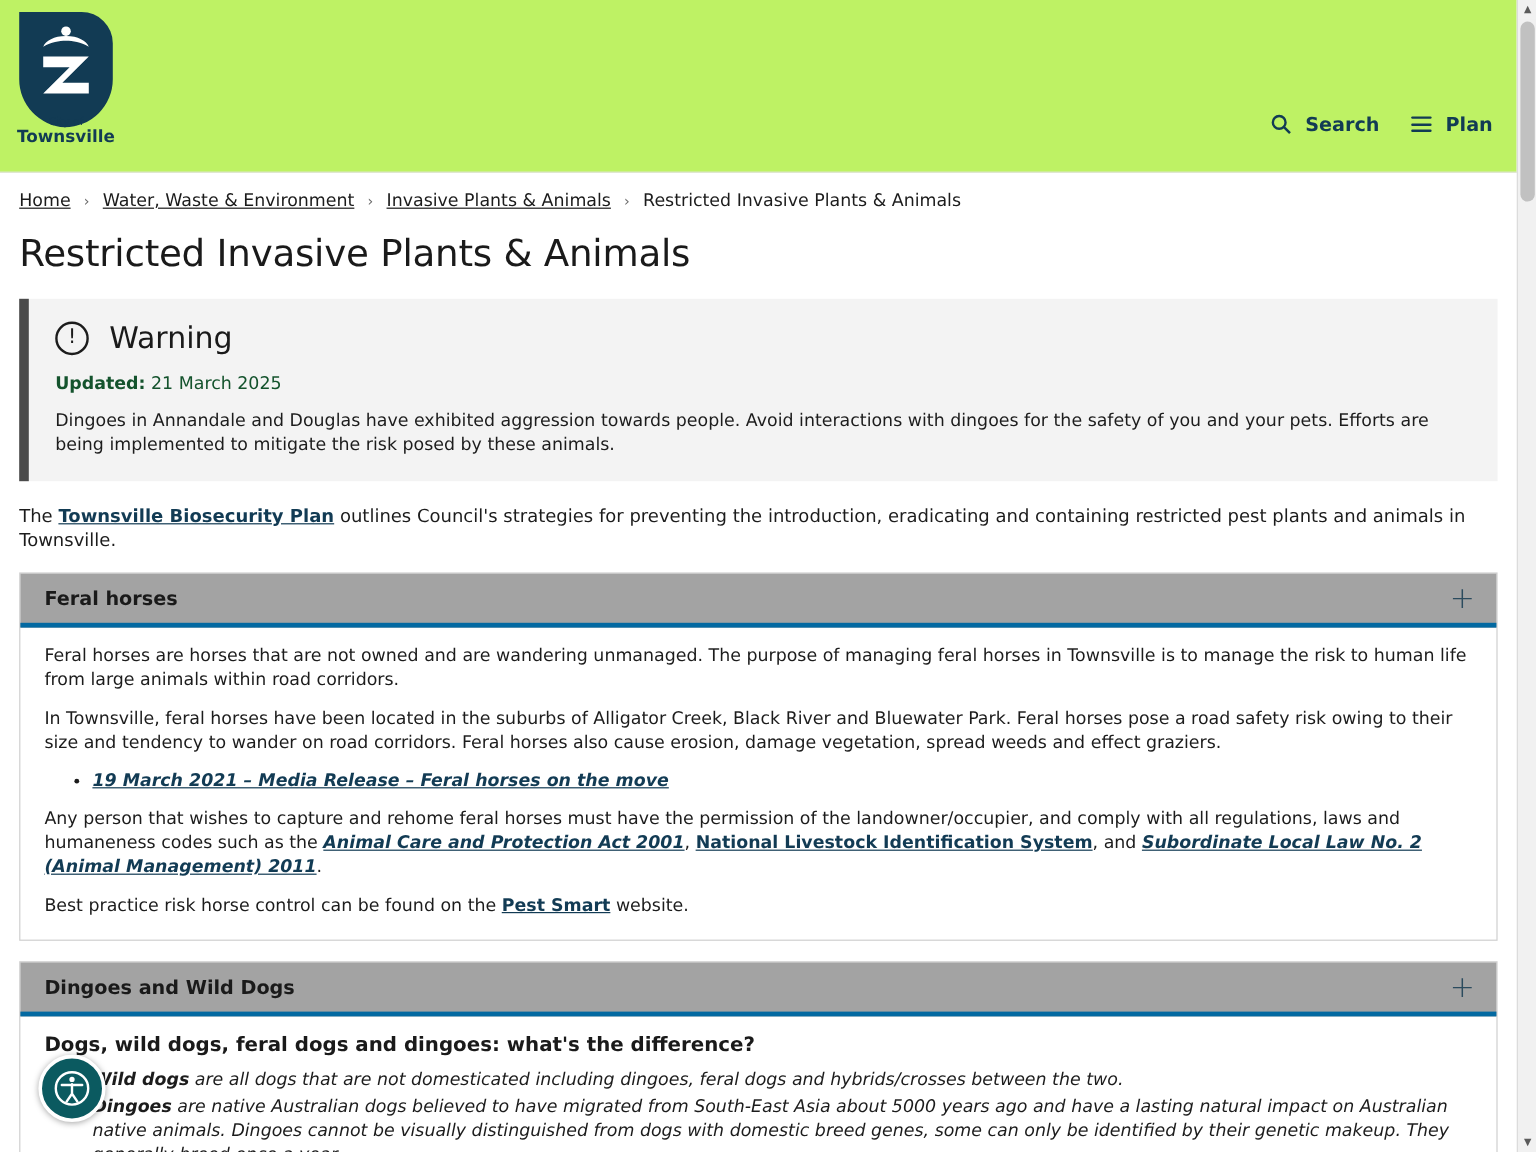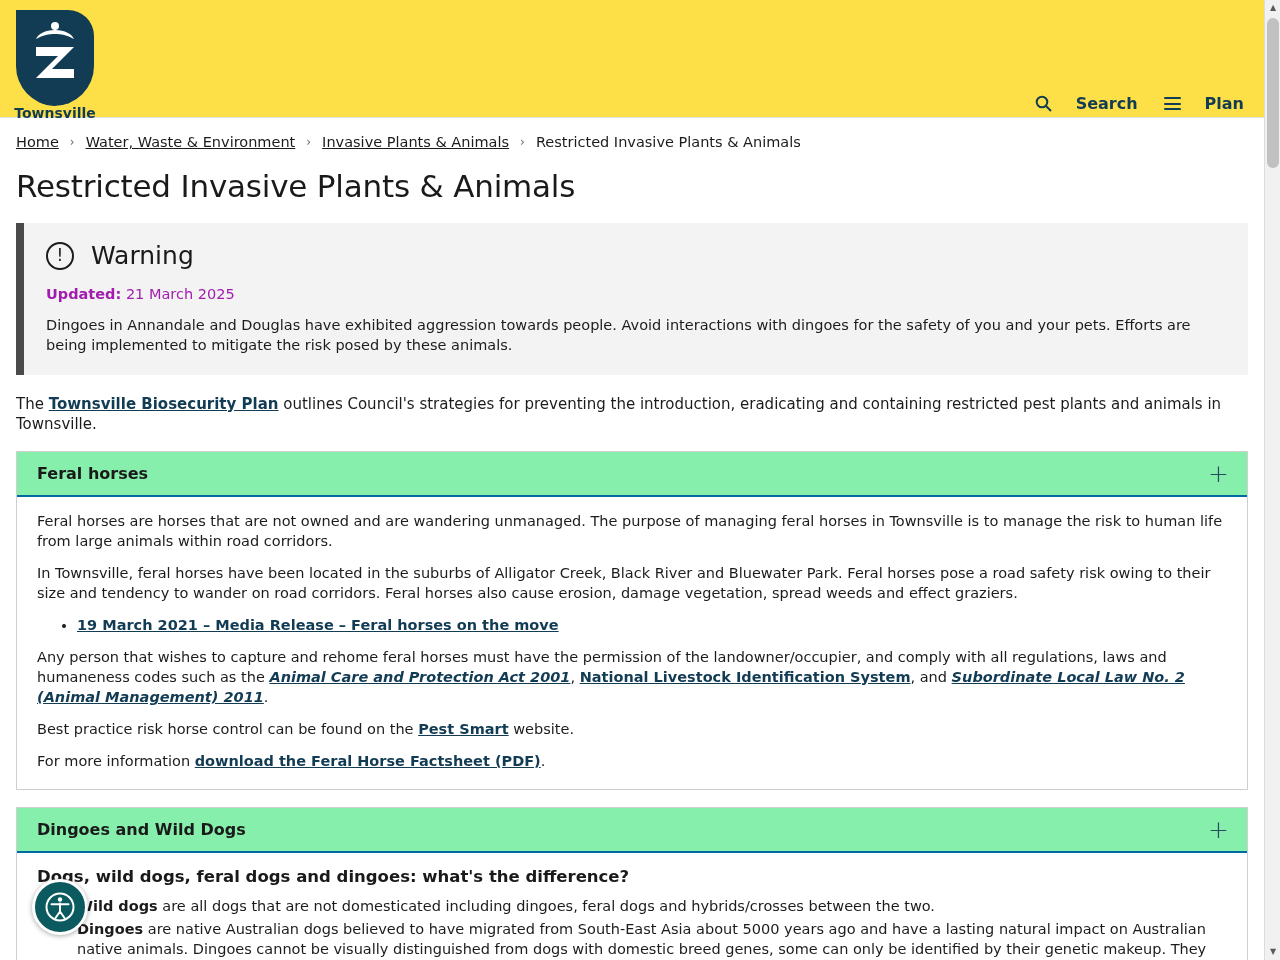--- a/index.html
+++ b/index.html
@@ -31,35 +31,35 @@
 
   .page {
     position: relative;
     width: 1264px; height: 960px;
     overflow: hidden;
   }
 
   
   .site-header {
     position: relative;
-    height: 118px;
-    background: #fde047;
+    height: 144px;
+    background: #bef264;
     border-bottom: 1px solid #e4e4e4;
   }
   .logo {
     position: absolute; left: 14px; top: 8px;
     width: 82px; height: 112px;
     display: block;
   }
   .header-tools {
     position: absolute; right: 20px; top: 94px;
     display: flex; align-items: center; gap: 26px;
   }
   .htool {
-    display: flex; align-items: center; gap: 24px;
+    display: flex; align-items: center; gap: 12px;
     color: #123b54; font-size: 16px; font-weight: bold;
     cursor: pointer;
   }
   .htool svg { display: block; }
   .burger {
     width: 17px; height: 13px;
     display: flex; flex-direction: column; justify-content: space-between;
   }
   .burger i { display: block; height: 2px; background: #123b54; border-radius: 1px; }
 
@@ -104,56 +104,56 @@
   .warn-icon {
     width: 28px; height: 28px; border-radius: 50%;
     border: 2px solid #1c1c1c;
     display: flex; align-items: center; justify-content: center;
     font-size: 17px; color: #1c1c1c; font-weight: normal;
     line-height: 1;
   }
   .warning-title {
     font-size: 25px; color: #1a1a1a; font-weight: normal;
   }
-  .warn-updated { font-size: 14.5px; color: #a21caf; margin-bottom: 13px; }
+  .warn-updated { font-size: 14.5px; color: #14532d; margin-bottom: 13px; }
   .warn-updated b { font-weight: bold; }
   .warn-body { font-size: 14.5px; color: #1c1c1c; line-height: 20px; }
 
   
   .intro {
     padding: 0 16px;
     margin-top: 19px;
     font-size: 15px; color: #1c1c1c; line-height: 20px;
   }
   .intro a { color: #123b54; font-weight: bold; text-decoration: underline; }
 
   
   .accordion {
     margin: 17px 16px 0 16px;
     border: 1px solid #cfcfcf;
   }
   .acc-header {
     height: 45px;
     display: flex; align-items: center; justify-content: space-between;
     padding: 0 18px 0 20px;
-    border-bottom: 2px solid #0369a1;
+    border-bottom: 4px solid #0369a1;
     cursor: pointer;
-    background: #86efac;
+    background: #a3a3a3;
   }
   .acc-title { font-size: 16px; font-weight: bold; color: #1a1a1a; }
   .acc-plus {
     font-size: 25px; color: #2b4b5e; line-height: 1; font-weight: 300;
   }
   .acc-body {
     padding: 14px 20px 18px 20px;
     font-size: 14.5px; color: #1c1c1c; line-height: 20px;
   }
   .acc-body p { margin: 0 0 12px 0; }
   .acc-body p:last-child { margin-bottom: 0; }
-  .acc-body ul { margin: 4px 0 12px 0; padding-left: 40px; }
+  .acc-body ul { margin: 4px 0 12px 0; padding-left: 40px; font-style: italic; }
   .acc-body li { margin: 0 0 3px 0; }
   .acc-body a {
     color: #123b54; font-weight: bold; text-decoration: underline;
   }
   .acc-body a.italic { font-style: italic; }
   .acc-body h3 {
     margin: 0 0 9px 0; font-size: 16.5px; font-weight: bold; color: #1a1a1a;
   }
   .acc-body .bold { font-weight: bold; }
 
@@ -245,21 +245,20 @@
       <span class="acc-plus">+</span>
     </div>
     <div class="acc-body">
       <p>Feral horses are horses that are not owned and are wandering unmanaged. The purpose of managing feral horses in Townsville is to manage the risk to human life from large animals within road corridors.</p>
       <p>In Townsville, feral horses have been located in the suburbs of Alligator Creek, Black River and Bluewater Park. Feral horses pose a road safety risk owing to their size and tendency to wander on road corridors. Feral horses also cause erosion, damage vegetation, spread weeds and effect graziers.</p>
       <ul>
         <li><a>19 March 2021 – Media Release – Feral horses on the move</a></li>
       </ul>
       <p><span>Any person that wishes to capture and rehome feral horses must have the permission of the landowner/occupier, and comply with all regulations, laws and humaneness codes such as the </span><a class="italic">Animal Care and Protection Act 2001</a><span>, </span><a>National Livestock Identification System</a><span>, and </span><a class="italic">Subordinate Local Law No. 2 (Animal Management) 2011</a><span>.</span></p>
       <p><span>Best practice risk horse control can be found on the </span><a>Pest Smart</a><span> website.</span></p>
-      <p><span>For more information </span><a>download the Feral Horse Factsheet (PDF)</a><span>.</span></p>
     </div>
   </section>
 
   <section class="accordion">
     <div class="acc-header">
       <span class="acc-title">Dingoes and Wild Dogs</span>
       <span class="acc-plus">+</span>
     </div>
     <div class="acc-body">
       <h3>Dogs, wild dogs, feral dogs and dingoes: what's the difference?</h3>

